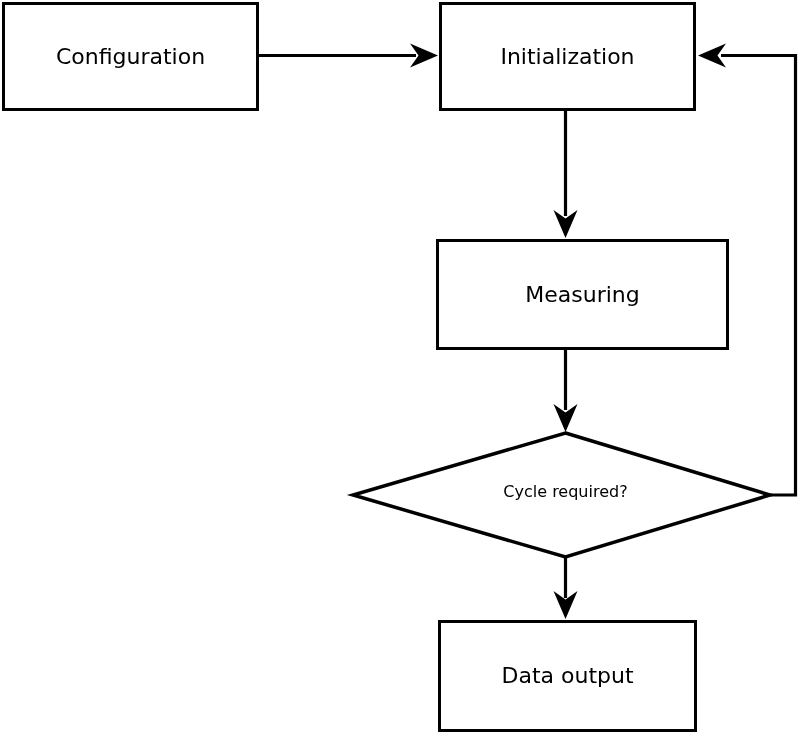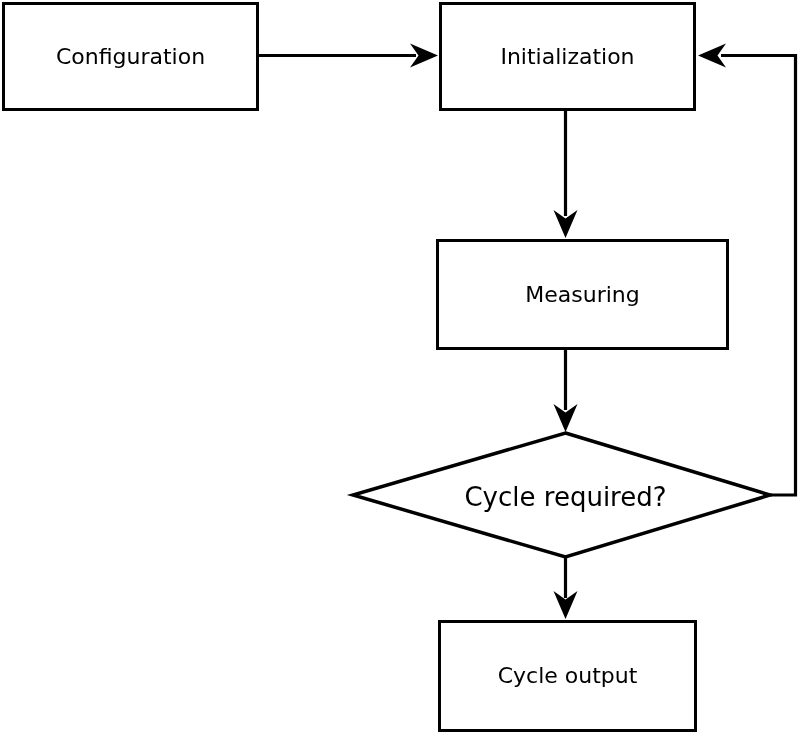--- a/index.html
+++ b/index.html
@@ -39,21 +39,21 @@
   #node-configuration { left: 2px;   top: 2px;   width: 257px; height: 109px; }
   #node-initialization{ left: 439px; top: 2px;   width: 257px; height: 109px; }
   #node-measuring     { left: 436px; top: 239px; width: 293px; height: 111px; }
   #node-data-output   { left: 438px; top: 620px; width: 259px; height: 112px; }
   .diamond-label {
     position: absolute;
     left: 415px;
     top: 482px;
     width: 301px;
     text-align: center;
-    font-size: 26px;
+    font-size: 16px;
     line-height: 1.2;
   }
 </style>
 </head>
 <body>
 
 <div id="canvas">
 
   <svg id="edges-svg" viewBox="0 0 800 734" xmlns="http://www.w3.org/2000/svg">
 
@@ -85,16 +85,16 @@
 
   <div class="node" id="node-measuring">
     <span>Measuring</span>
   </div>
 
   <div class="diamond-label">
     <span>Cycle required?</span>
   </div>
 
   <div class="node" id="node-data-output">
-    <span>Cycle output</span>
+    <span>Data output</span>
   </div>
 
 </div>
 
 </body></html>

